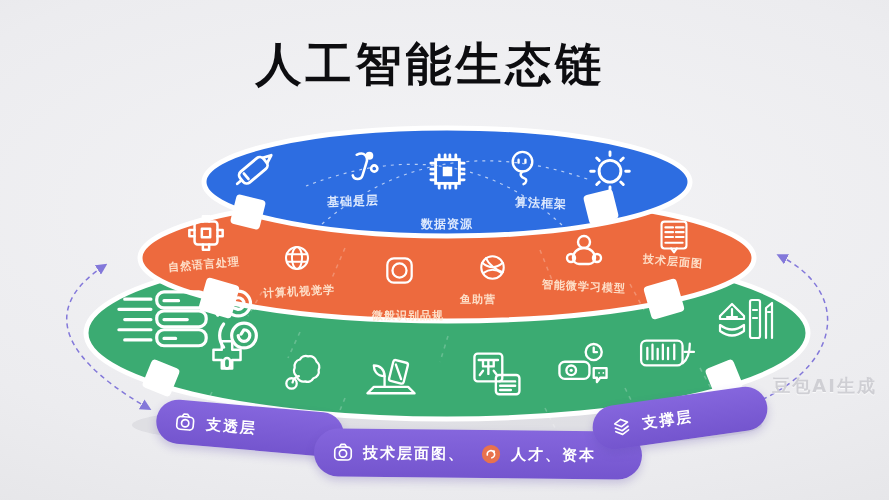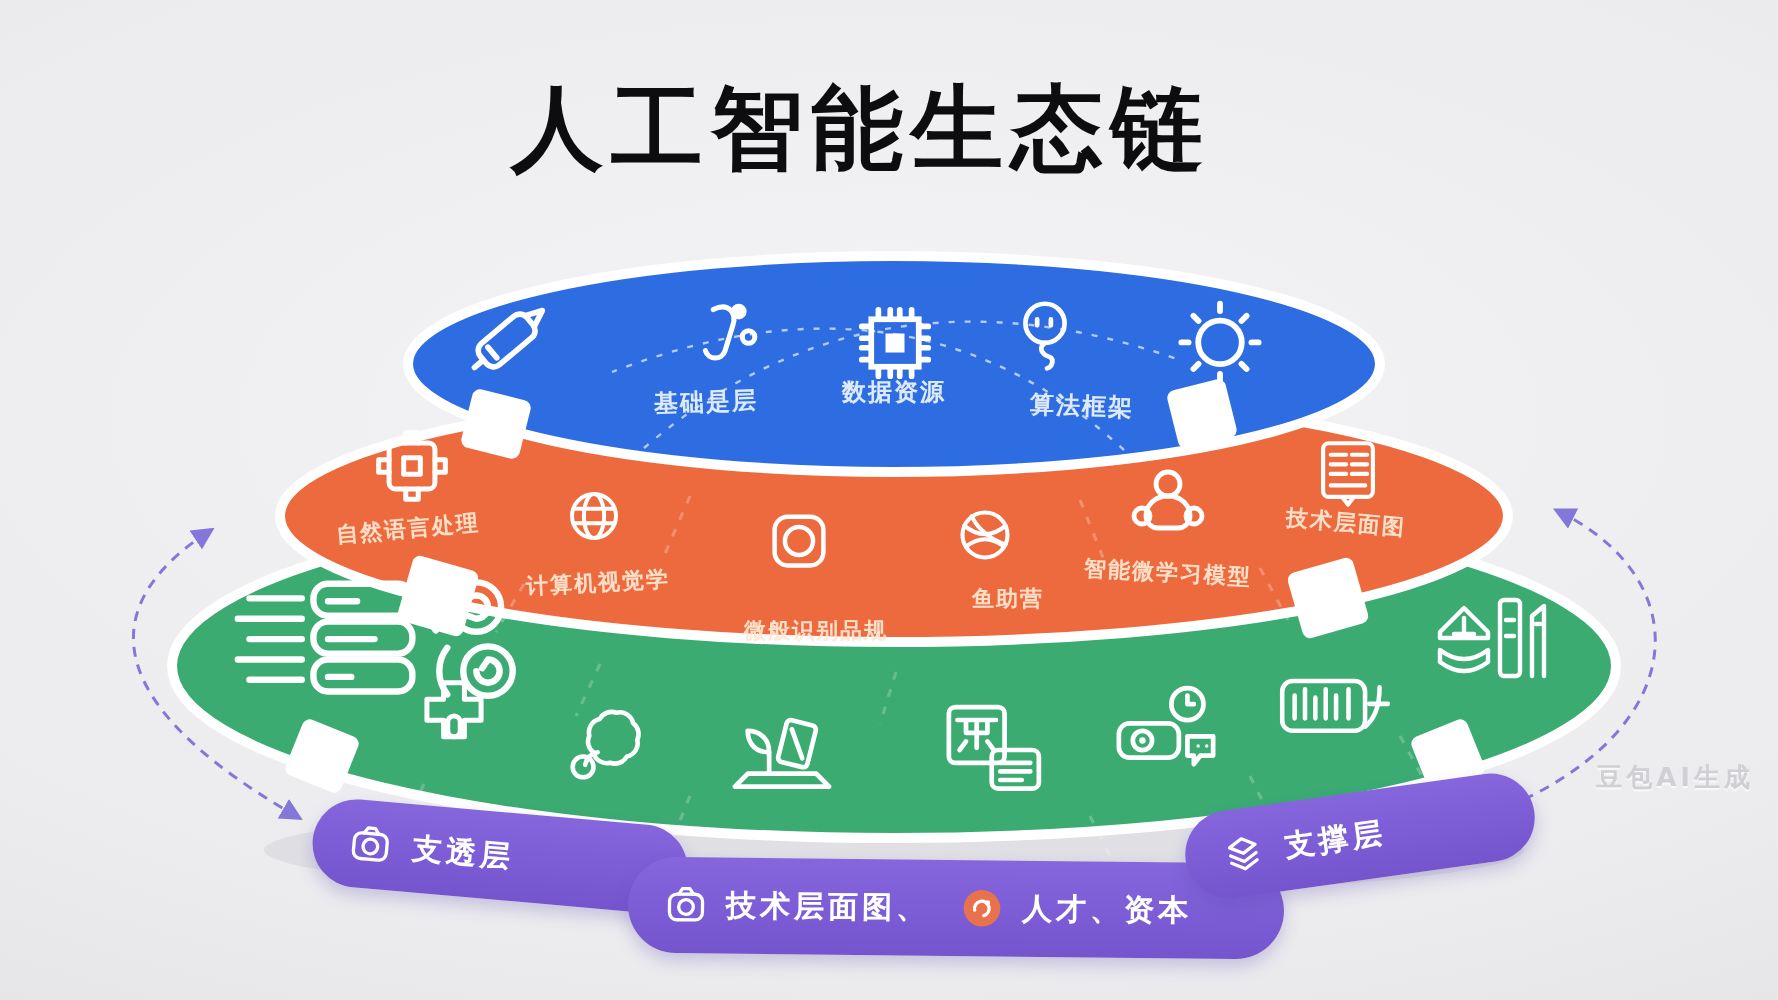--- a/index.html
+++ b/index.html
@@ -30,21 +30,21 @@
     border-radius:999px;color:#fff;font-weight:700;font-size:15px;
     letter-spacing:2px;padding:0 18px;height:44px;
     box-shadow:0 4px 8px rgba(90,70,170,.25);
   }
   .pill .p-icon{line-height:0;flex:0 0 auto;}
   #pill-left{left:156px;top:406px;width:152px;transform:rotate(5deg);}
   #pill-center{left:314px;top:430px;width:292px;height:48px;transform:rotate(.6deg);gap:9px;}
   #pill-right{left:592px;top:396px;width:140px;transform:rotate(-8deg);}
   .watermark{
     position:absolute;right:12px;bottom:10px;z-index:6;
-    font-size:13px;font-weight:700;color:#cfcfd4;letter-spacing:2px;
+    font-size:18px;font-weight:700;color:#cfcfd4;letter-spacing:2px;
     text-shadow:0 1px 1px rgba(255,255,255,.8);
   }
   
   #i-pen{left:228px;top:140px;width:56px;height:56px;}
   #i-hook{left:340px;top:145px;width:47px;height:47px;}
   #i-chip{left:419px;top:143px;width:57px;height:57px;}
   #i-balloon{left:499px;top:146px;width:47px;height:47px;}
   #i-sun{left:581px;top:141px;width:58px;height:58px;}
   #i-puzzle{left:181px;top:208px;width:50px;height:50px;}
   #i-globe{left:275px;top:236px;width:44px;height:44px;}
@@ -55,26 +55,26 @@
   #i-stack{left:110px;top:289px;width:172px;height:64px;}
   #i-cross{left:202px;top:333px;width:50px;height:50px;}
   #i-swirl{left:278px;top:347px;width:50px;height:50px;}
   #i-laptop{left:361px;top:348px;width:60px;height:52px;}
   #i-medical{left:468px;top:349px;width:60px;height:52px;}
   #i-device{left:553px;top:340px;width:60px;height:52px;}
   #i-calc{left:638px;top:333px;width:58px;height:42px;}
   #i-city{left:712px;top:292px;width:64px;height:56px;}
   
   #bl1{left:309px;top:193px;width:88px;transform:rotate(-2deg);}
-  #bl2{left:403px;top:188px;width:88px;}
+  #bl2{left:403px;top:216px;width:88px;}
   #bl3{left:497px;top:195px;width:88px;transform:rotate(2deg);}
   #ol1{left:146px;top:257px;width:116px;transform:rotate(-5deg);}
   #ol2{left:241px;top:284px;width:116px;transform:rotate(-3deg);}
   #ol3{left:350px;top:308px;width:116px;}
-  #ol4{left:446px;top:292px;width:116px;font-family:Liberation Mono, monospace;}
+  #ol4{left:420px;top:292px;width:116px;font-family:Liberation Mono, monospace;}
   #ol5{left:526px;top:279px;width:116px;transform:rotate(3deg);}
   #ol6{left:615px;top:254px;width:116px;transform:rotate(5deg);}
 </style>
 </head>
 <body>
 
 <div class="stage">
 
   <svg class="base" width="889" height="500" viewBox="0 0 889 500">
     <defs>

